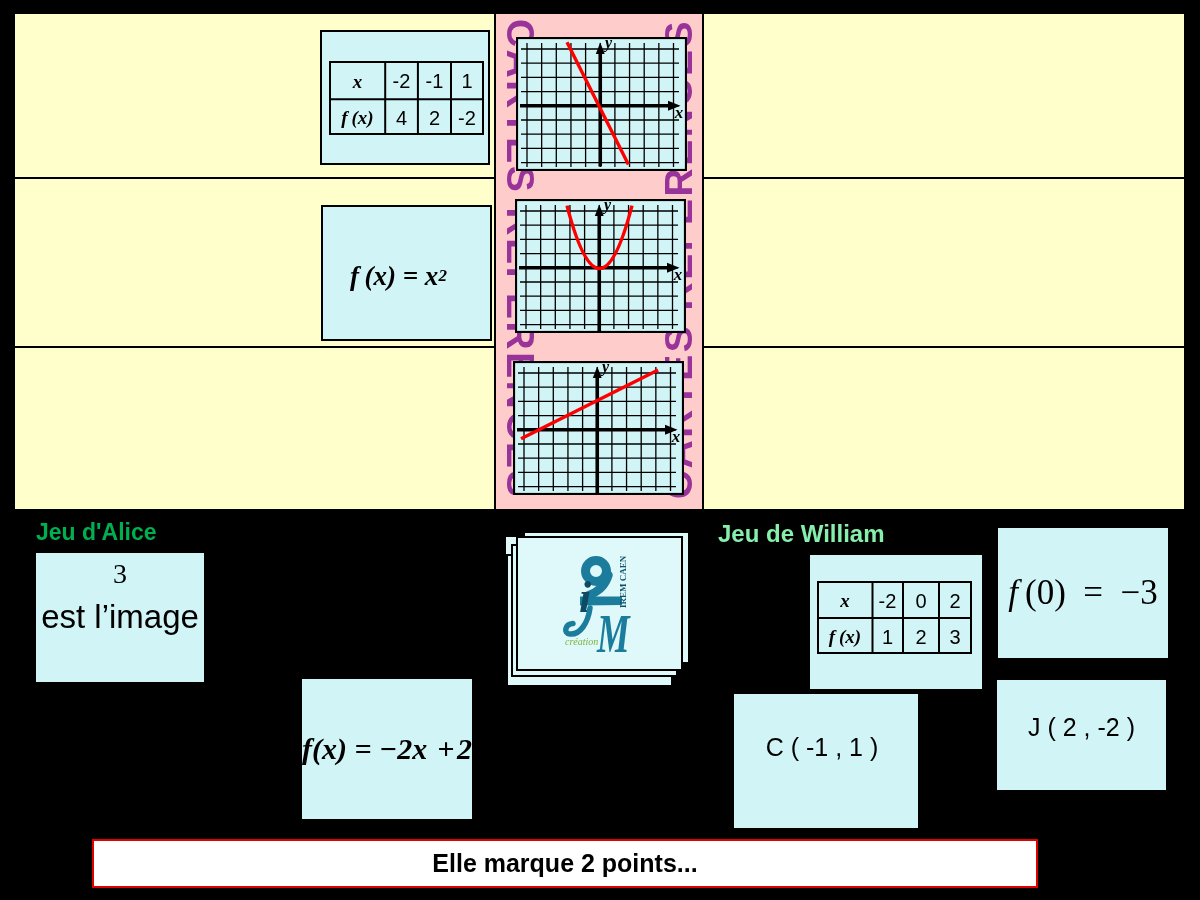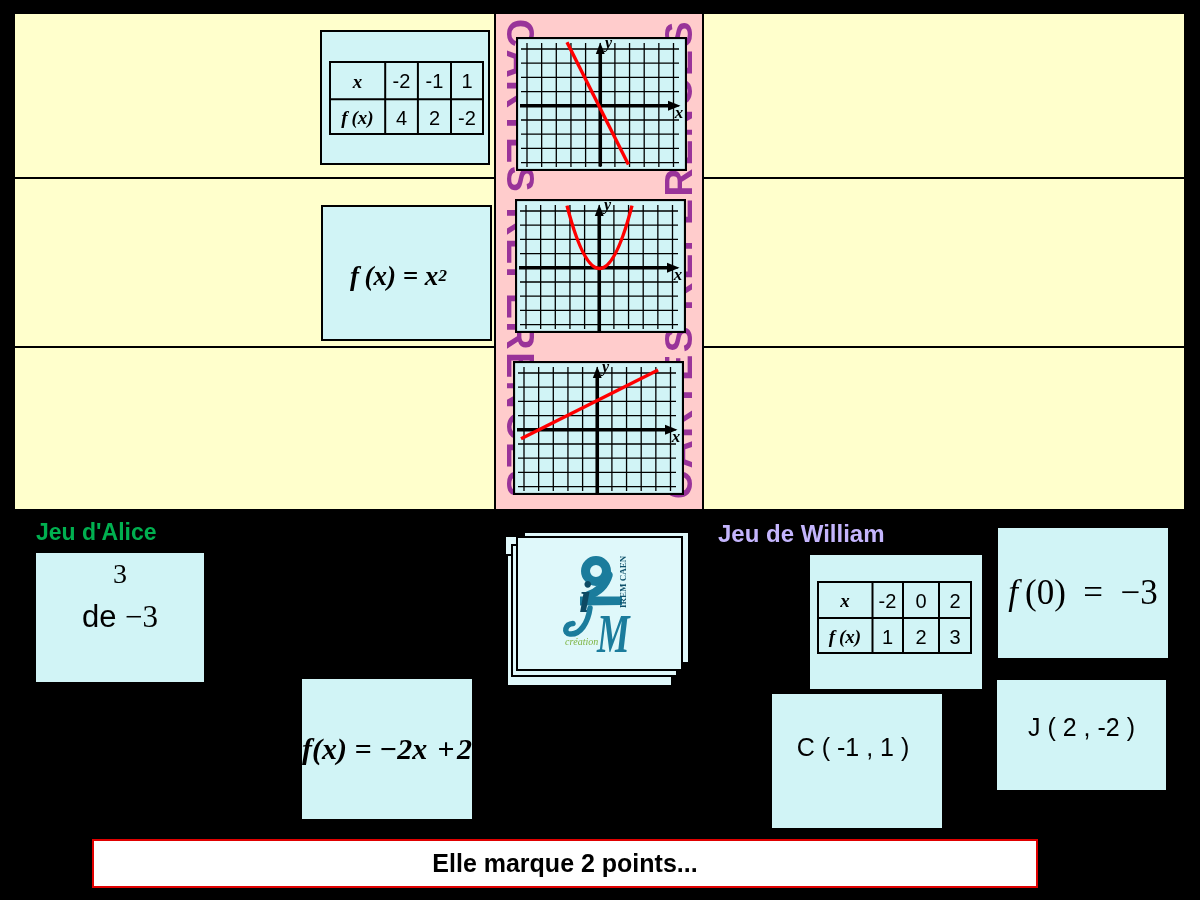--- a/index.html
+++ b/index.html
@@ -97,26 +97,26 @@
   </svg>
 </div>
 
 <div class="card" style="left:321px;top:205px;width:171px;height:136px;border:2px solid #000;
      display:flex;align-items:center;justify-content:center;padding:6px 16px 0 0;
      font-family:'Liberation Serif',serif;font-style:italic;font-weight:bold;font-size:27px;">
   f (x) = x<span style="font-size:17px;vertical-align:7px;">2</span>
 </div>
 
 <div class="abs" style="left:36px;top:519px;color:#00b050;font-weight:bold;font-size:23px;">Jeu d'Alice</div>
-<div class="abs" style="left:718px;top:520px;color:#c4b5fd;font-weight:bold;font-size:24px;">Jeu de William</div>
+<div class="abs" style="left:718px;top:520px;color:#86efac;font-weight:bold;font-size:24px;">Jeu de William</div>
 
 <div class="card" style="left:34px;top:551px;width:172px;height:133px;border:2.5px solid #000;
      text-align:center;font-size:33px;line-height:43px;">
   <div style="font-family:'Liberation Serif',serif;font-size:28px;line-height:42px;">3</div>
-  <div style="font-size:31px;">de <span style="font-family:'Liberation Serif',serif;">−3</span></div>
+  <div>est l’image</div>
 </div>
 
 <div class="card" style="left:504px;top:535px;width:167px;height:134px;border:2px solid #000;background:#dff8fa;"></div>
 <div class="card" style="left:506px;top:554px;width:167px;height:133px;border:2px solid #000;background:#dff8fa;"></div>
 <div class="card" style="left:511px;top:544px;width:167px;height:133px;border:2px solid #000;background:#dff8fa;"></div>
 <div class="card" style="left:523px;top:531px;width:167px;height:133px;border:2px solid #000;background:#dff8fa;"></div>
 <div class="card" id="stackmain" style="left:516px;top:536px;width:167px;height:135px;border:2px solid #000;background:#dff8fa;">
   <svg width="167" height="135" viewBox="0 0 167 135">
 
     <circle cx="78" cy="33" r="10.5" fill="none" stroke="#1b7c9c" stroke-width="9"></circle>
@@ -164,21 +164,21 @@
     </g>
   </svg>
 </div>
 
 <div class="card" style="left:998px;top:528px;width:170px;height:130px;
      display:flex;align-items:center;justify-content:center;
      font-family:'Liberation Serif',serif;font-size:35px;">
   <i>f</i> (0)&nbsp;&nbsp;=&nbsp;&nbsp;−3
 </div>
 
-<div class="card" style="left:772px;top:694px;width:170px;height:134px;
+<div class="card" style="left:734px;top:694px;width:184px;height:134px;
      display:flex;align-items:center;justify-content:center;font-size:25px;padding-bottom:28px;padding-right:8px;box-sizing:border-box;">
   C&nbsp;(&nbsp;-1&nbsp;,&nbsp;1&nbsp;)
 </div>
 
 <div class="card" style="left:997px;top:680px;width:169px;height:110px;
      display:flex;align-items:center;justify-content:center;font-size:25px;padding-bottom:15px;box-sizing:border-box;">
   J&nbsp;(&nbsp;2&nbsp;,&nbsp;-2&nbsp;)
 </div>
 
 <div class="abs" style="left:92px;top:839px;width:946px;height:49px;background:#fff;

